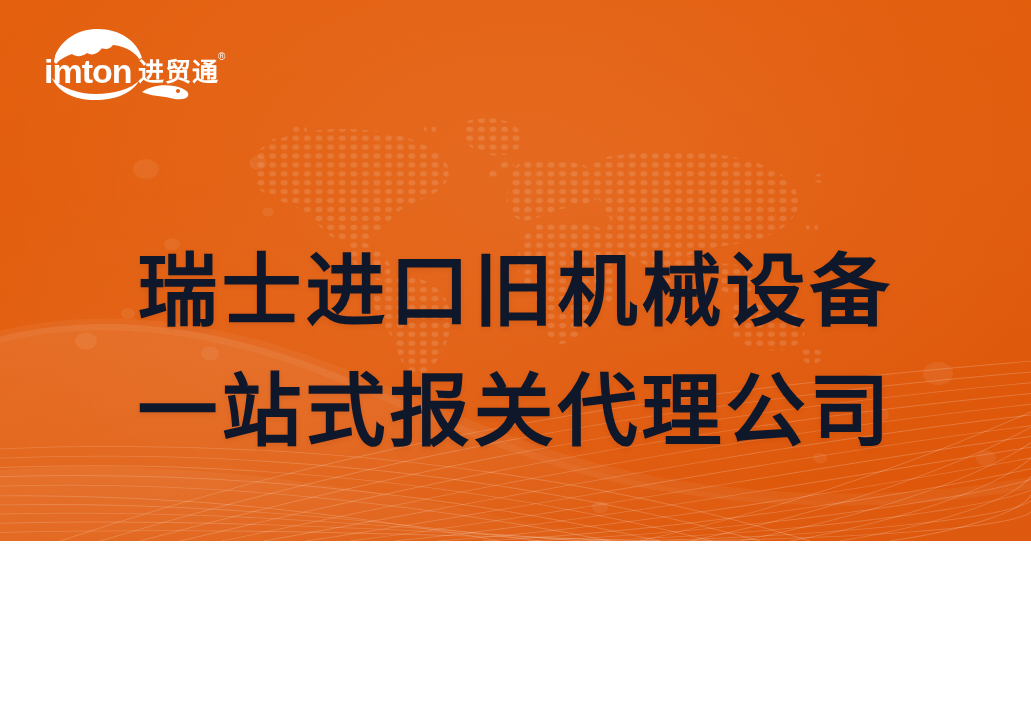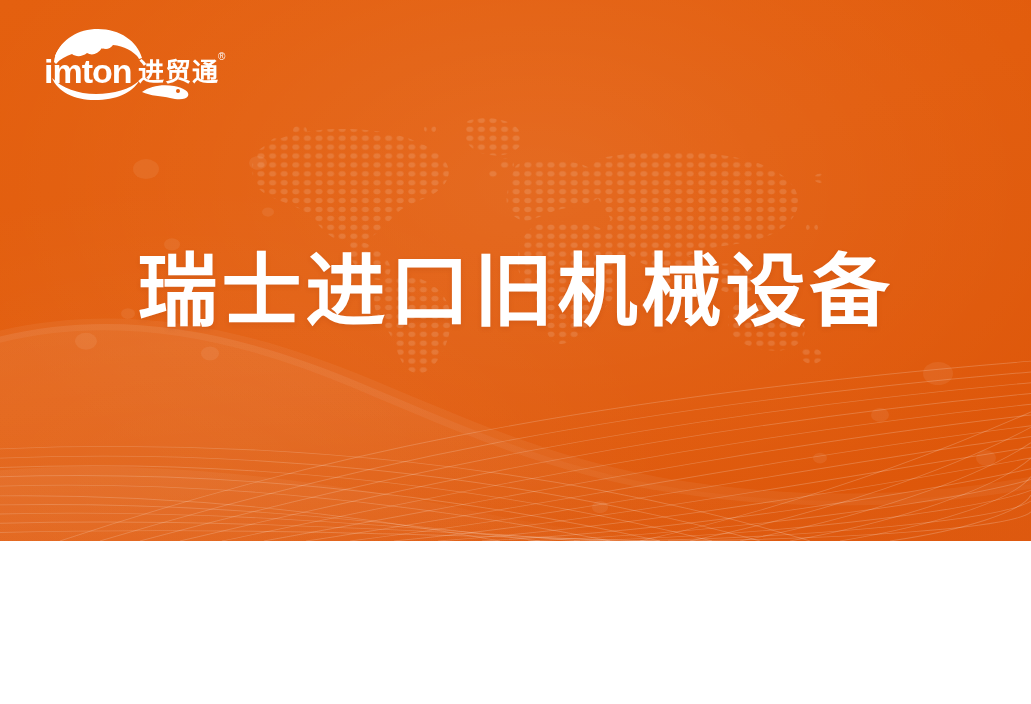--- a/index.html
+++ b/index.html
@@ -45,21 +45,21 @@
     color:#ffffff;
   }
   .headline-line{
     display:block;
     font-family:"Liberation Sans","DejaVu Sans",sans-serif;
     font-weight:700;
     font-size:80px;
     line-height:120px;
     letter-spacing:4px;
     white-space:nowrap;
-    color:#ffffff;
+    color:#0f172a;
     text-shadow:0 2px 5px rgba(120,40,0,.13);
   }
 </style>
 </head>
 <body>
 
 <div id="banner">
 
   <div class="layer" id="base-sheen"></div>
 
@@ -260,15 +260,16 @@
 
       <g fill="#ffffff">
         <text x="100" y="55" font-family="'Liberation Sans','DejaVu Sans',sans-serif" font-size="26" font-weight="700" letter-spacing="1">进贸通</text>
         <text x="180" y="34" font-family="'Liberation Sans','DejaVu Sans',sans-serif" font-size="10" font-weight="400">®</text>
       </g>
     </svg>
   </div>
 
   <div id="headline">
     <span class="headline-line">瑞士进口旧机械设备</span>
+    <span class="headline-line">一站式报关代理公司</span>
   </div>
 
 </div>
 
 </body></html>

